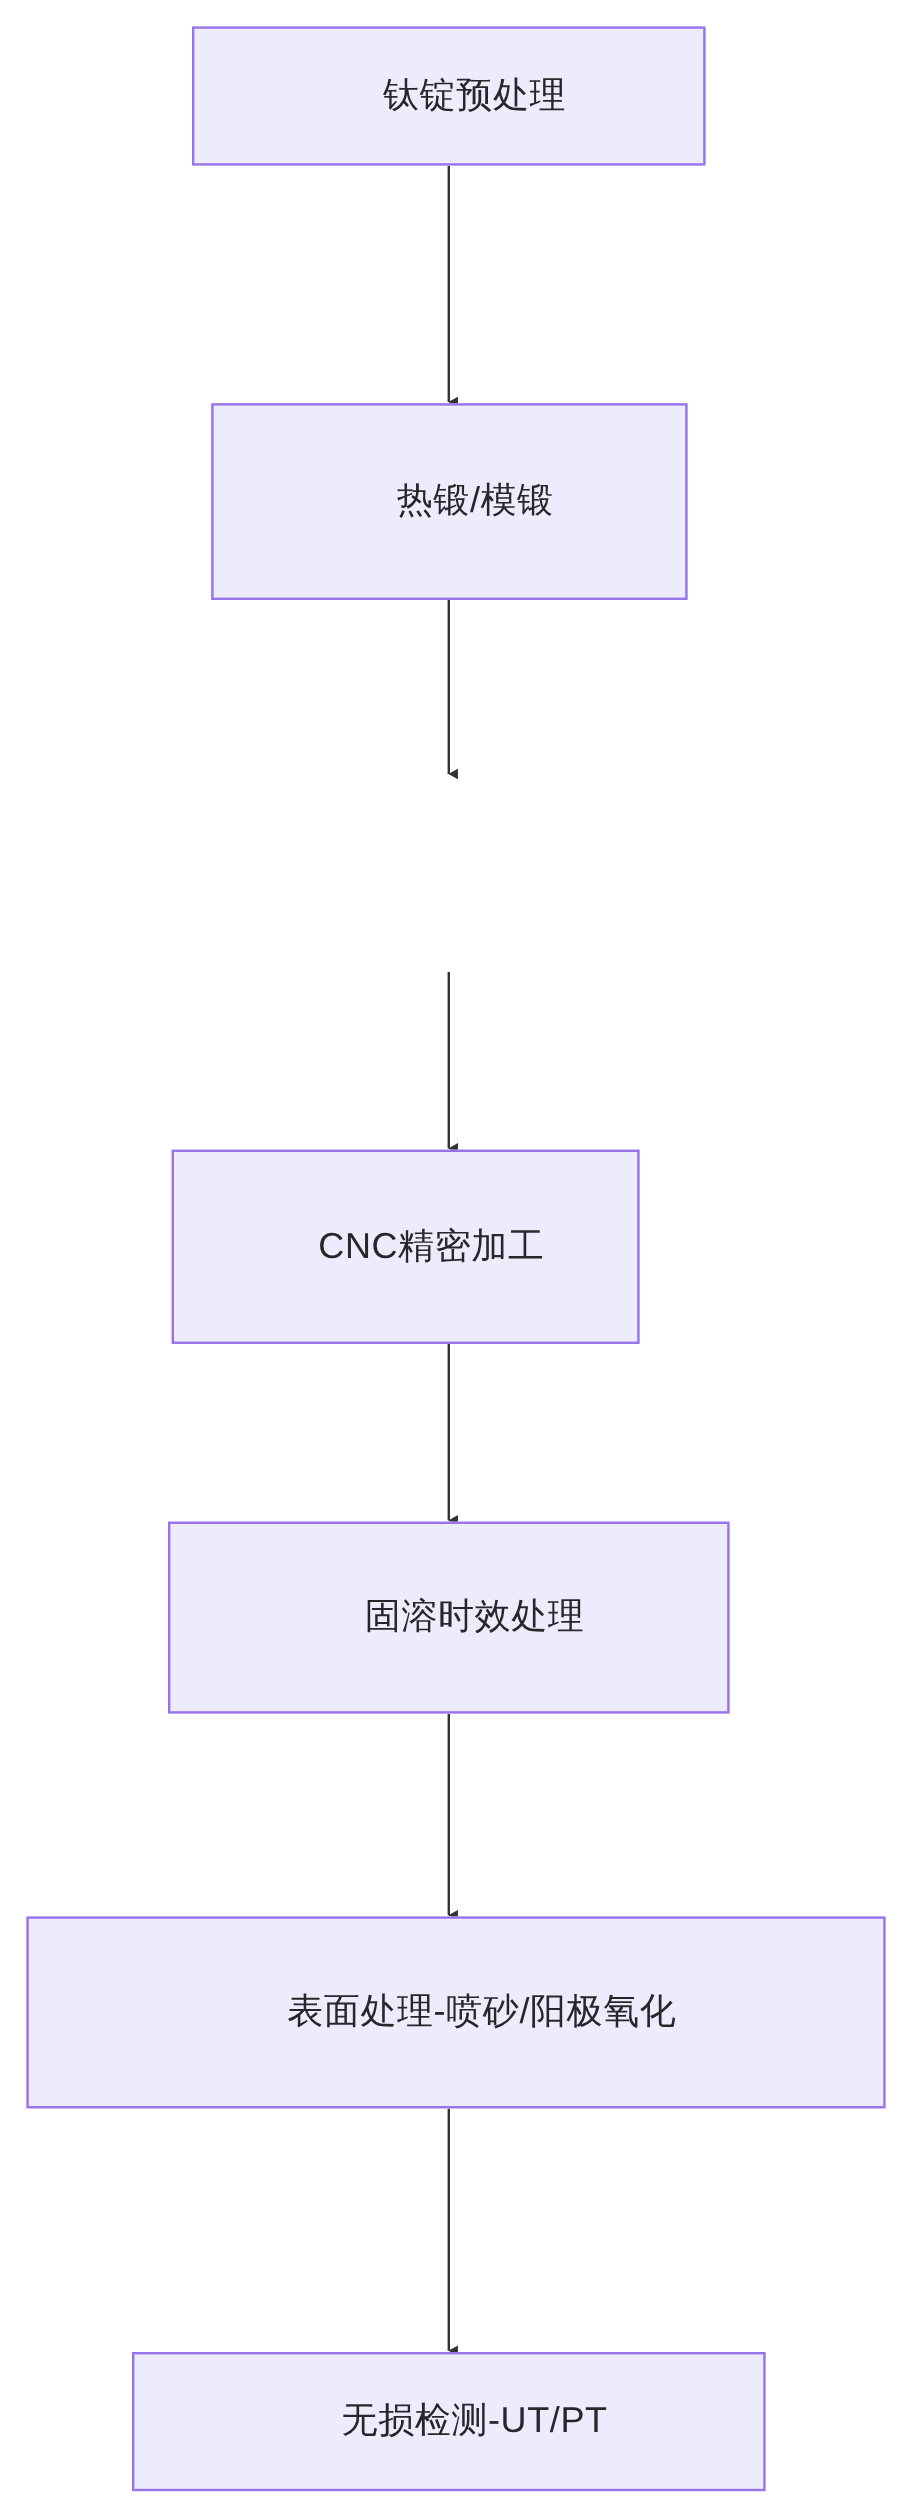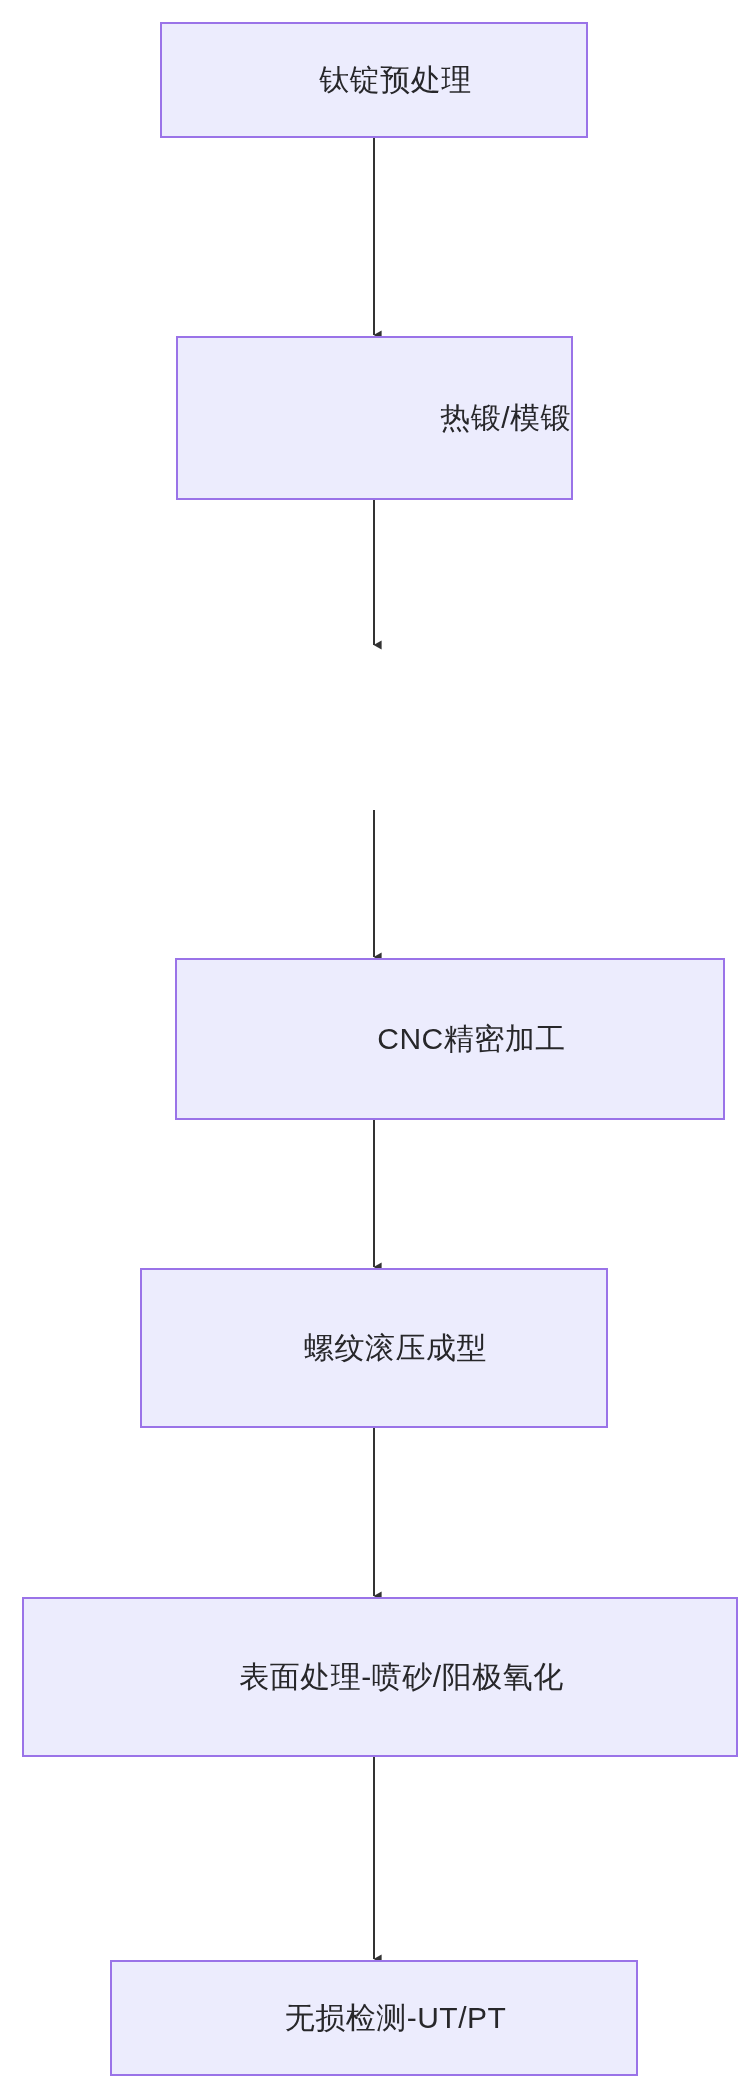--- a/index.html
+++ b/index.html
@@ -66,31 +66,31 @@
         <line x1="374" y1="1120" x2="374" y2="1267" stroke="#333333" stroke-width="2" marker-end="url(#arrowhead)"></line>
         <line x1="374" y1="1428" x2="374" y2="1596" stroke="#333333" stroke-width="2" marker-end="url(#arrowhead)"></line>
         <line x1="374" y1="1757" x2="374" y2="1959" stroke="#333333" stroke-width="2" marker-end="url(#arrowhead)"></line>
       </g>
   </svg>
 
   <div class="node" style="left: 160px; top: 22px; width: 428px; height: 116px; background: rgb(236, 236, 253); border-color: rgb(154, 115, 232);">
     <span class="node-label">钛锭预处理</span>
   </div>
 
-  <div class="node" style="left: 176px; top: 336px; width: 397px; height: 164px; background: rgb(236, 236, 253); border-color: rgb(154, 115, 232); justify-content: flex-end;">
+  <div class="node" style="left: 176px; top: 336px; width: 397px; height: 164px; background: rgb(236, 236, 253); border-color: rgb(154, 115, 232);">
     <span class="node-label">热锻/模锻</span>
   </div>
 
 
-  <div class="node" style="left: 143px; top: 958px; width: 550px; height: 162px; background: rgb(236, 236, 253); border-color: rgb(154, 115, 232); margin-left: 32px;">
+  <div class="node" style="left: 143px; top: 958px; width: 390px; height: 162px; background: rgb(236, 236, 253); border-color: rgb(154, 115, 232);">
     <span class="node-label">CNC精密加工</span>
   </div>
 
   <div class="node" style="left: 140px; top: 1268px; width: 468px; height: 160px; background: rgb(236, 236, 253); border-color: rgb(154, 115, 232);">
-    <span class="node-label">螺纹滚压成型</span>
+    <span class="node-label">固溶时效处理</span>
   </div>
 
   <div class="node" style="left: 22px; top: 1597px; width: 716px; height: 160px; background: rgb(236, 236, 253); border-color: rgb(154, 115, 232); text-align: right;">
     <span class="node-label">表面处理-喷砂/阳极氧化</span>
   </div>
 
   <div class="node" style="left: 110px; top: 1960px; width: 528px; height: 116px; background: rgb(236, 236, 253); border-color: rgb(154, 115, 232);">
     <span class="node-label">无损检测-UT/PT</span>
   </div>
 

